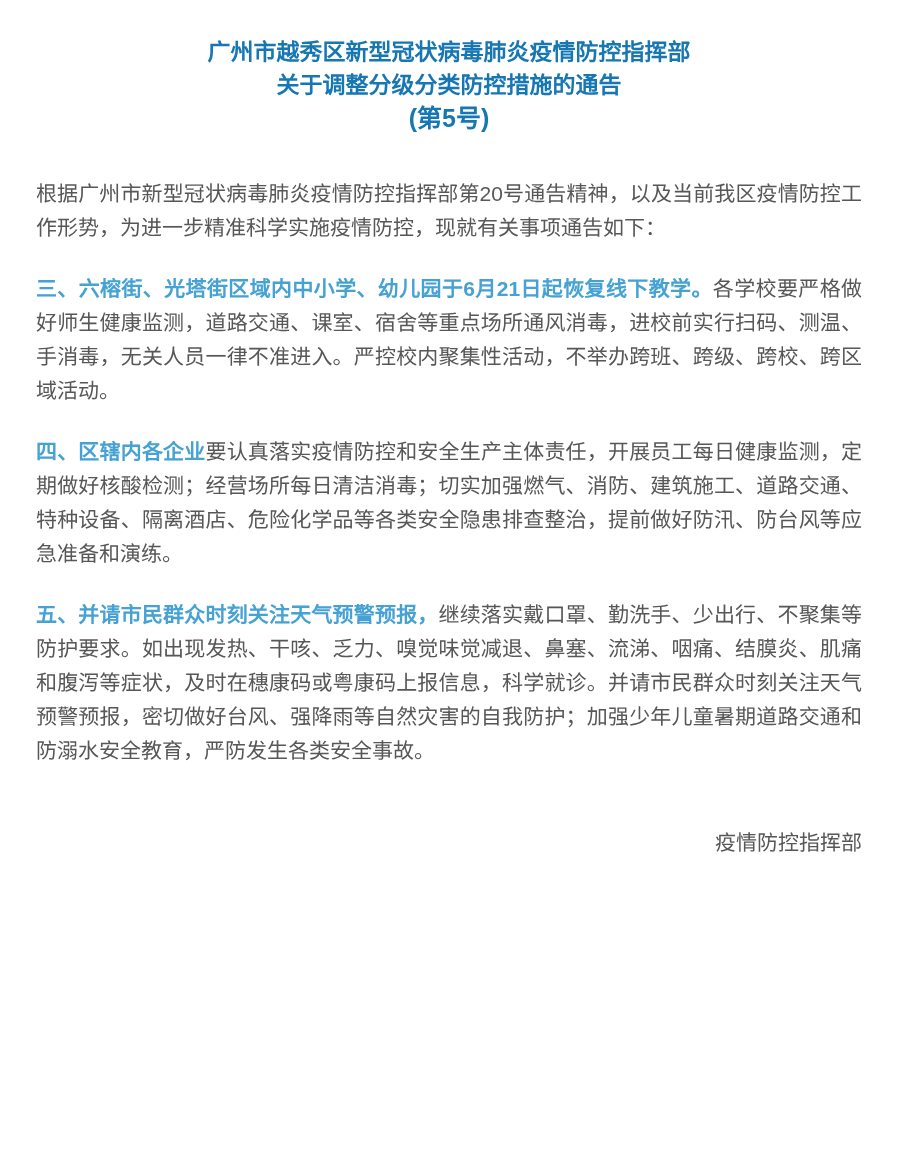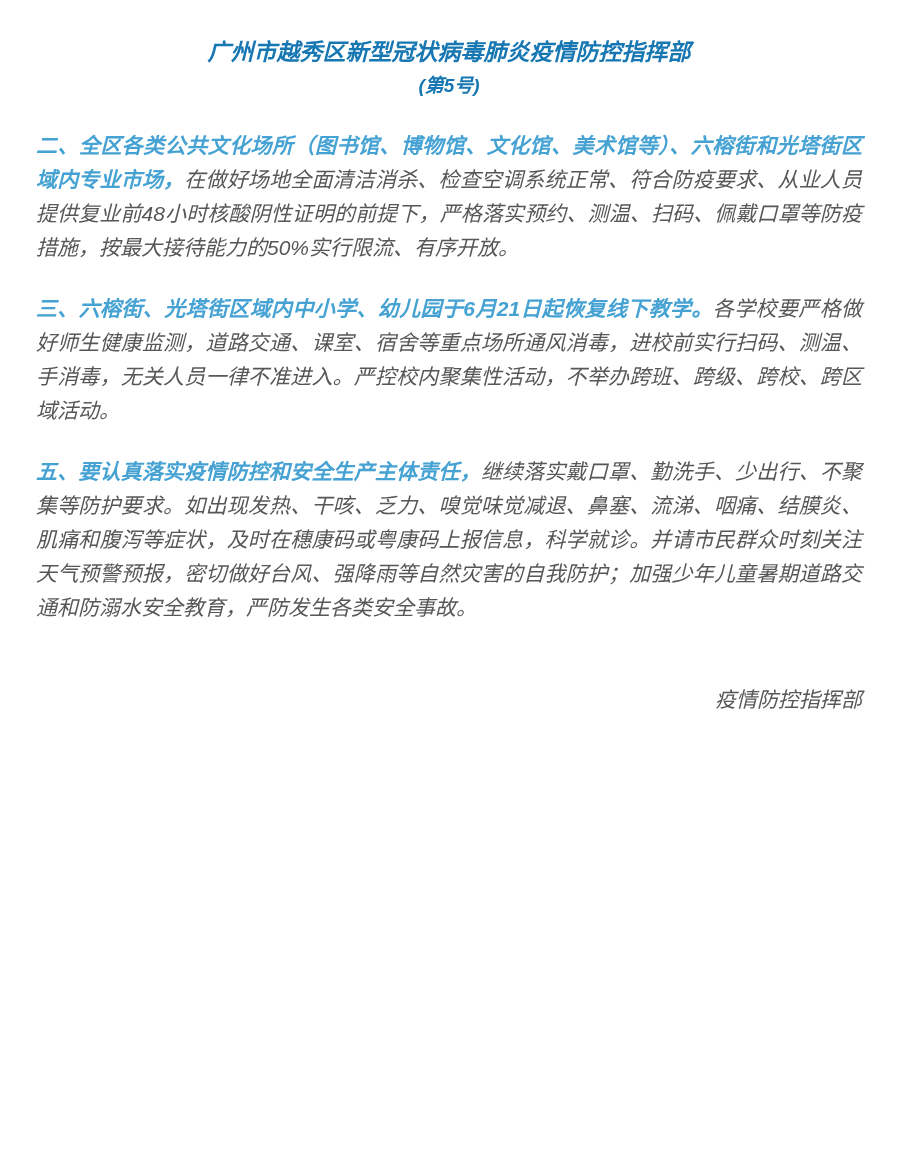--- a/index.html
+++ b/index.html
@@ -18,34 +18,33 @@
     width: 900px;
     font-family: "Liberation Sans", sans-serif;
   }
   .page {
     width: 900px;
     height: 1155px;
     overflow: hidden;
     padding: 36px 38px 0 36px;
     background: var(--page-bg);
     color: var(--body-text);
-    font-style: italic;
   }
   .title-block {
     text-align: center;
     color: var(--title-blue);
     font-weight: 700;
     margin: 0;
   }
   .title-line {
     font-size: 23px;
     line-height: 33px;
   }
   .title-line.small {
-    font-size: 19px;
+    font-size: 25px;
   }
   .para {
     font-size: 21px;
     line-height: 34px;
     text-align: justify;
     margin: 27px 0 0 0;
     color: var(--body-text);
   }
   .intro {
     margin-top: 42px;
@@ -62,30 +61,32 @@
     color: var(--body-text);
   }
 </style>
 </head>
 <body>
 
 <div class="page">
 
   <div class="title-block">
     <div class="title-line">广州市越秀区新型冠状病毒肺炎疫情防控指挥部</div>
+    <div class="title-line">关于调整分级分类防控措施的通告</div>
     <div class="title-line small">(第5号)</div>
   </div>
 
+  <p class="para intro">根据广州市新型冠状病毒肺炎疫情防控指挥部第20号通告精神，以及当前我区疫情防控工作形势，为进一步精准科学实施疫情防控，现就有关事项通告如下：</p>
 
 
-  <p class="para"><span class="lead">二、全区各类公共文化场所（图书馆、博物馆、文化馆、美术馆等）、六榕街和光塔街区域内专业市场，</span><span>在做好场地全面清洁消杀、检查空调系统正常、符合防疫要求、从业人员提供复业前48小时核酸阴性证明的前提下，严格落实预约、测温、扫码、佩戴口罩等防疫措施，按最大接待能力的50%实行限流、有序开放。</span></p>
 
   <p class="para"><span class="lead">三、六榕街、光塔街区域内中小学、幼儿园于6月21日起恢复线下教学。</span><span>各学校要严格做好师生健康监测，道路交通、课室、宿舍等重点场所通风消毒，进校前实行扫码、测温、手消毒，无关人员一律不准进入。严控校内聚集性活动，不举办跨班、跨级、跨校、跨区域活动。</span></p>
 
+  <p class="para"><span class="lead">四、区辖内各企业</span><span>要认真落实疫情防控和安全生产主体责任，开展员工每日健康监测，定期做好核酸检测；经营场所每日清洁消毒；切实加强燃气、消防、建筑施工、道路交通、特种设备、隔离酒店、危险化学品等各类安全隐患排查整治，提前做好防汛、防台风等应急准备和演练。</span></p>
 
-  <p class="para"><span class="lead">五、要认真落实疫情防控和安全生产主体责任，</span><span>继续落实戴口罩、勤洗手、少出行、不聚集等防护要求。如出现发热、干咳、乏力、嗅觉味觉减退、鼻塞、流涕、咽痛、结膜炎、肌痛和腹泻等症状，及时在穗康码或粤康码上报信息，科学就诊。并请市民群众时刻关注天气预警预报，密切做好台风、强降雨等自然灾害的自我防护；加强少年儿童暑期道路交通和防溺水安全教育，严防发生各类安全事故。</span></p>
+  <p class="para"><span class="lead">五、并请市民群众时刻关注天气预警预报，</span><span>继续落实戴口罩、勤洗手、少出行、不聚集等防护要求。如出现发热、干咳、乏力、嗅觉味觉减退、鼻塞、流涕、咽痛、结膜炎、肌痛和腹泻等症状，及时在穗康码或粤康码上报信息，科学就诊。并请市民群众时刻关注天气预警预报，密切做好台风、强降雨等自然灾害的自我防护；加强少年儿童暑期道路交通和防溺水安全教育，严防发生各类安全事故。</span></p>
 
   <div class="signature">
     <div>疫情防控指挥部</div>
 
   </div>
 
 </div>
 
 </body></html>

